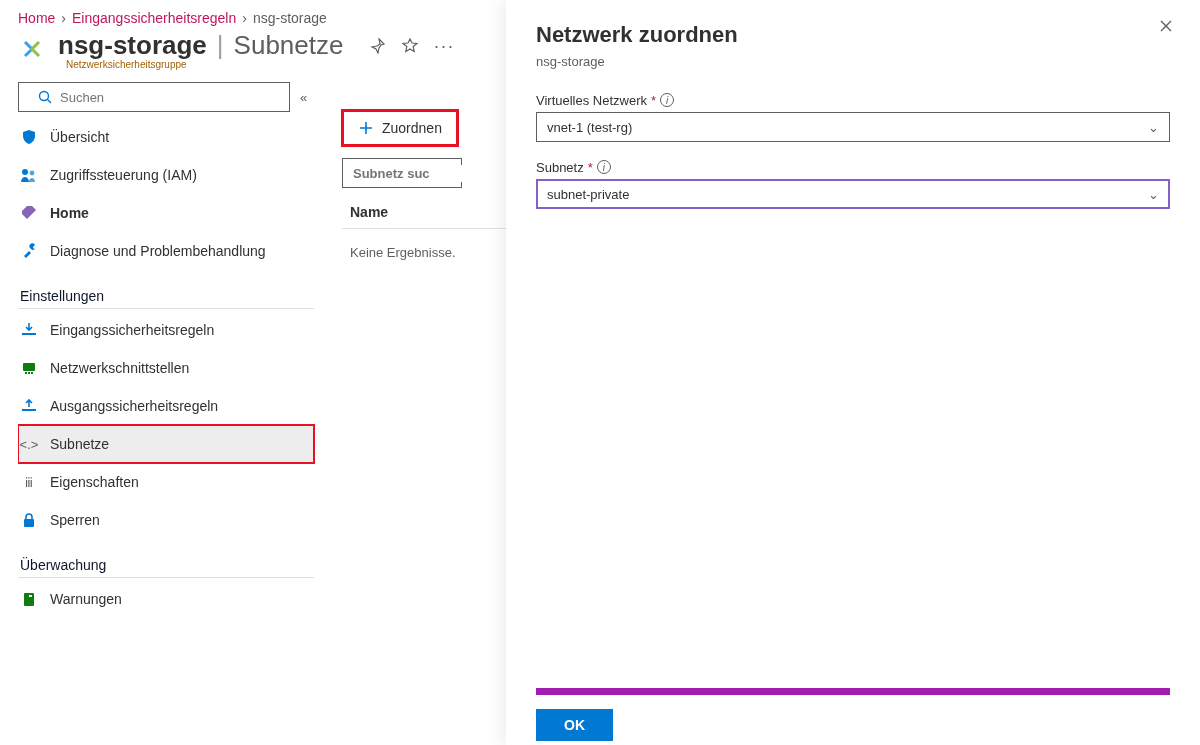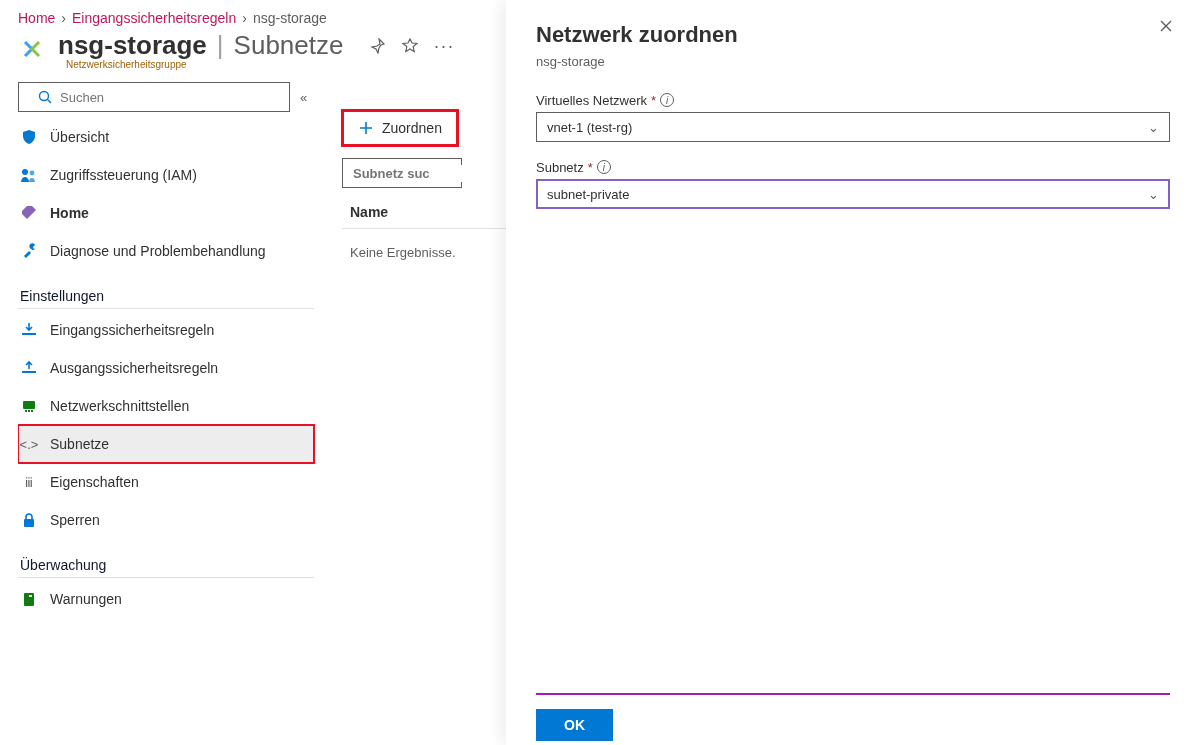--- a/index.html
+++ b/index.html
@@ -172,21 +172,21 @@
     display:flex; align-items:center; justify-content:space-between;
     border:1px solid #605e5c;
     height:30px; padding:0 10px;
     font-size:13px;
   }
   .dropdown.focus { border:1px solid #8661c5; box-shadow: inset 0 0 0 1px #8661c5; }
   .dropdown .chev-dn { color:#605e5c; }
 
   .panel-footer {
     margin-top:auto;
-    border-top:2px solid #a21caf;
+    border-top:7px solid #a21caf;
     padding: 14px 0 0 0;
     margin-bottom: 4px;
   }
   .btn-primary {
     background:#0078d4; color:#fff;
     height:32px; padding:0 28px;
     border:none; font-size:14px; font-weight:600;
     cursor:pointer;
   }
 
@@ -291,38 +291,38 @@
       <div class="nav-item">
         <span class="nav-icon">
           <svg width="16" height="16" viewBox="0 0 16 16">
               <rect x="1" y="11" width="14" height="2" fill="#0078d4"></rect>
               <path d="M8 1v7M5 5l3 3 3-3" fill="none" stroke="#0078d4" stroke-width="1.6"></path>
             </svg>
         </span>
         <span class="label">Eingangssicherheitsregeln</span>
       </div>
       <div class="nav-item">
-        <span class="nav-icon">
-          <svg width="16" height="16" viewBox="0 0 16 16">
-              <rect x="1" y="11" width="14" height="2" fill="#0078d4"></rect>
-              <path d="M8 9V2M5 5l3-3 3 3" fill="none" stroke="#0078d4" stroke-width="1.6"></path>
-            </svg>
-        </span>
-        <span class="label">Ausgangssicherheitsregeln</span>
-      </div>
-      <div class="nav-item">
         <span class="nav-icon c-green">
           <svg width="16" height="16" viewBox="0 0 16 16">
               <rect x="2" y="3" width="12" height="8" rx="1" fill="#107c10"></rect>
               <rect x="4" y="12" width="2" height="2" fill="#107c10"></rect>
               <rect x="7" y="12" width="2" height="2" fill="#107c10"></rect>
               <rect x="10" y="12" width="2" height="2" fill="#107c10"></rect>
             </svg>
         </span>
         <span class="label">Netzwerkschnittstellen</span>
+      </div>
+      <div class="nav-item">
+        <span class="nav-icon">
+          <svg width="16" height="16" viewBox="0 0 16 16">
+              <rect x="1" y="11" width="14" height="2" fill="#0078d4"></rect>
+              <path d="M8 9V2M5 5l3-3 3 3" fill="none" stroke="#0078d4" stroke-width="1.6"></path>
+            </svg>
+        </span>
+        <span class="label">Ausgangssicherheitsregeln</span>
       </div>
       <div class="nav-item selected highlight-red">
         <span class="nav-icon c-gray">&lt;.&gt;</span>
         <span class="label">Subnetze</span>
       </div>
       <div class="nav-item">
         <span class="nav-icon c-gray">ⅲ</span>
         <span class="label">Eigenschaften</span>
       </div>
       <div class="nav-item">

